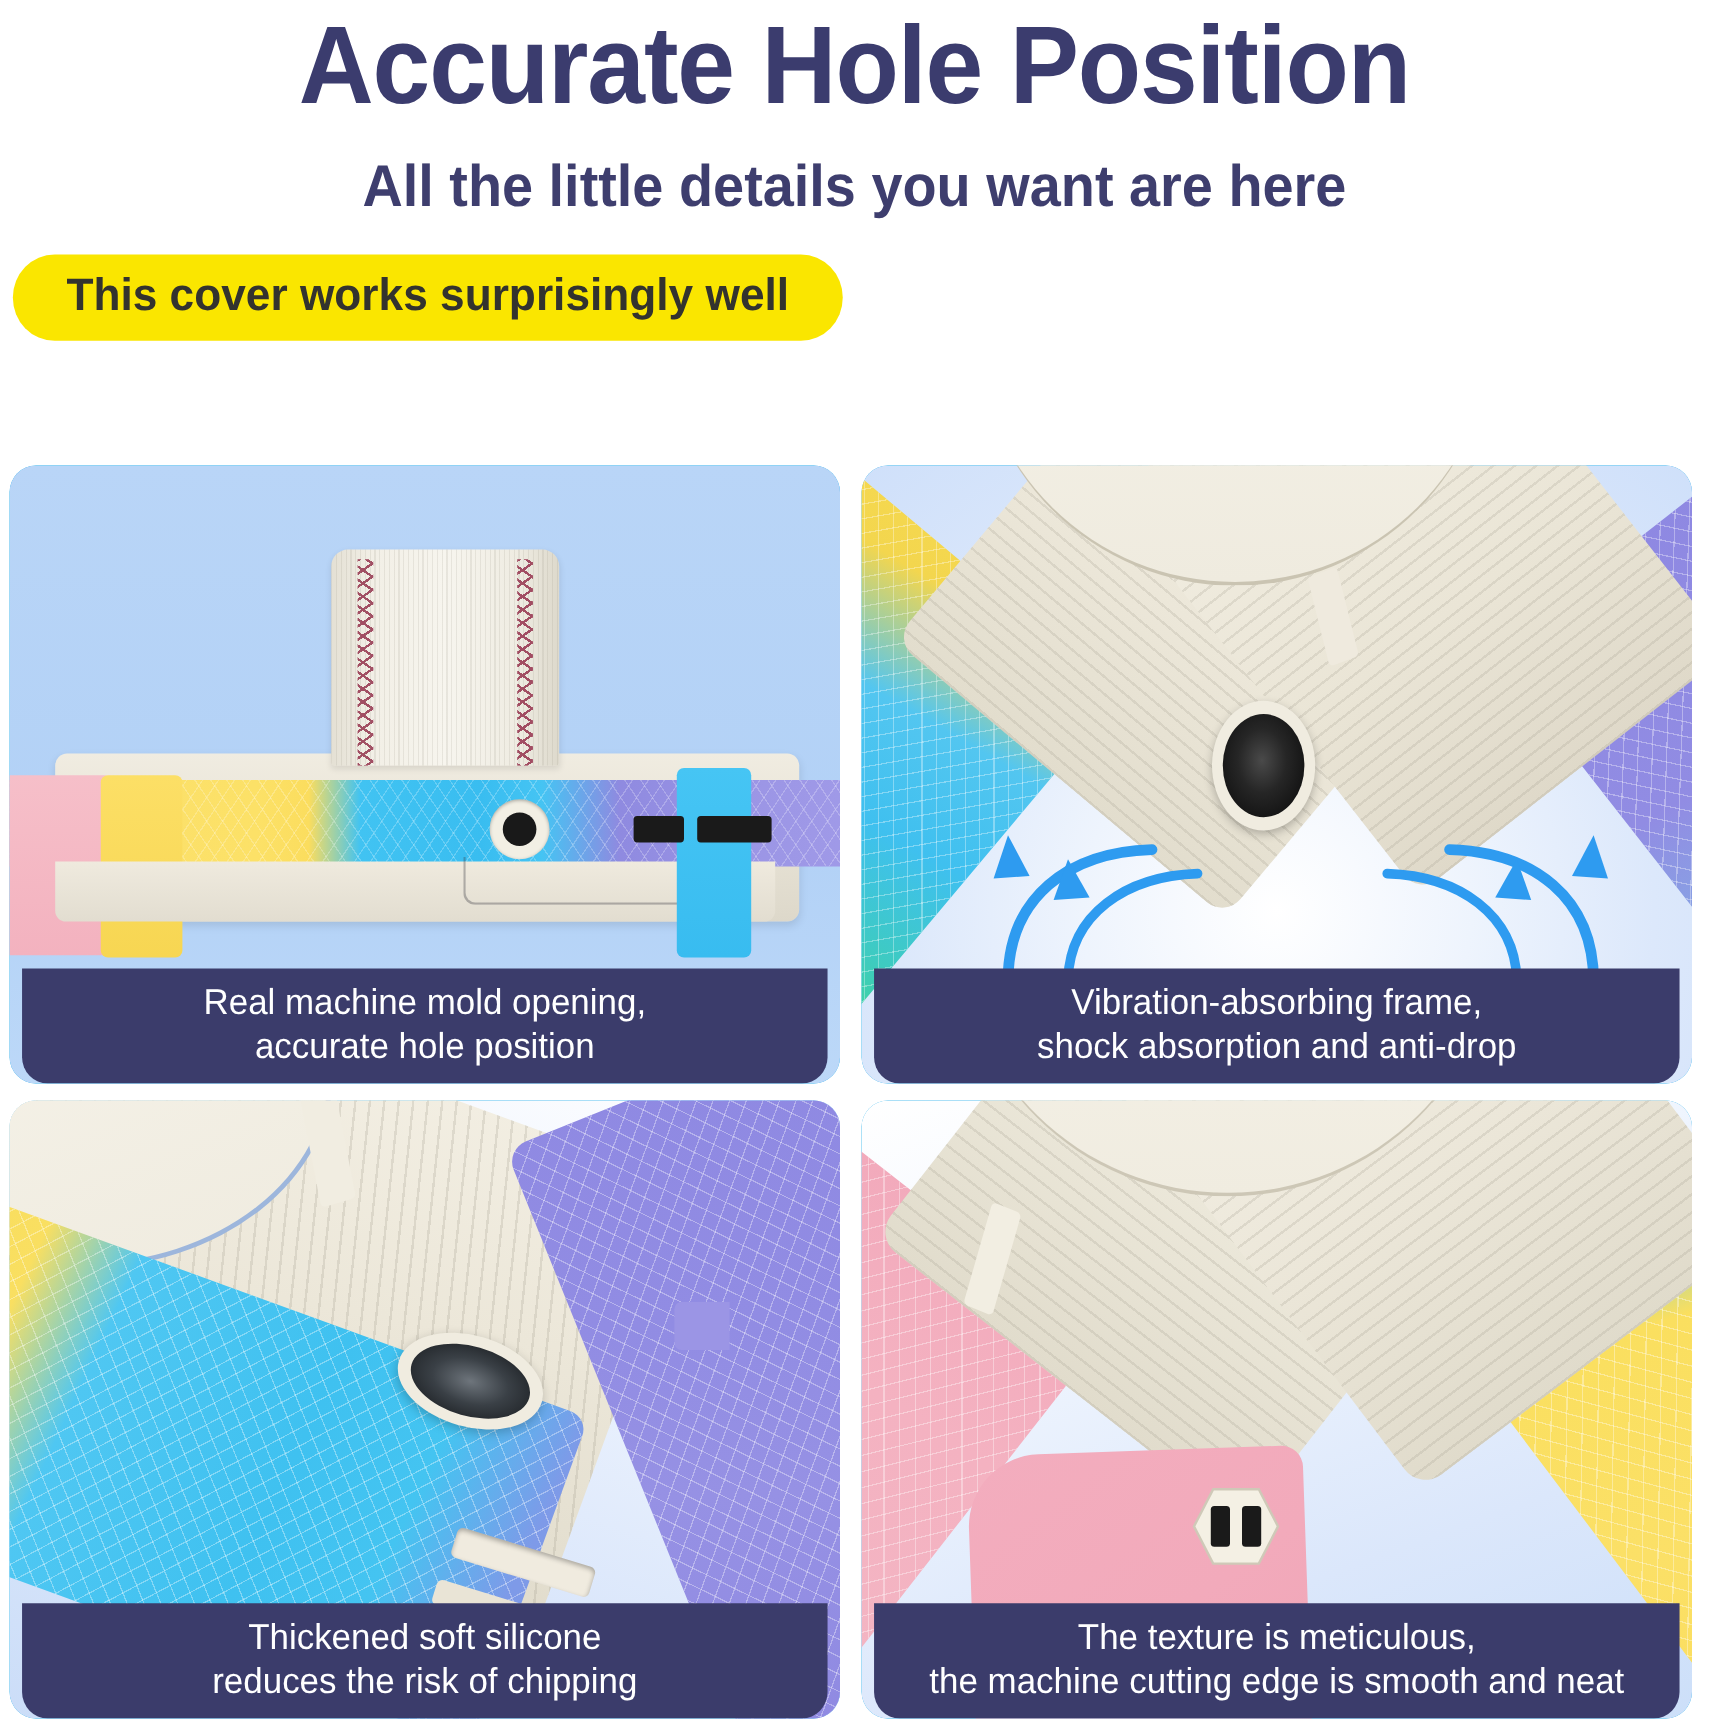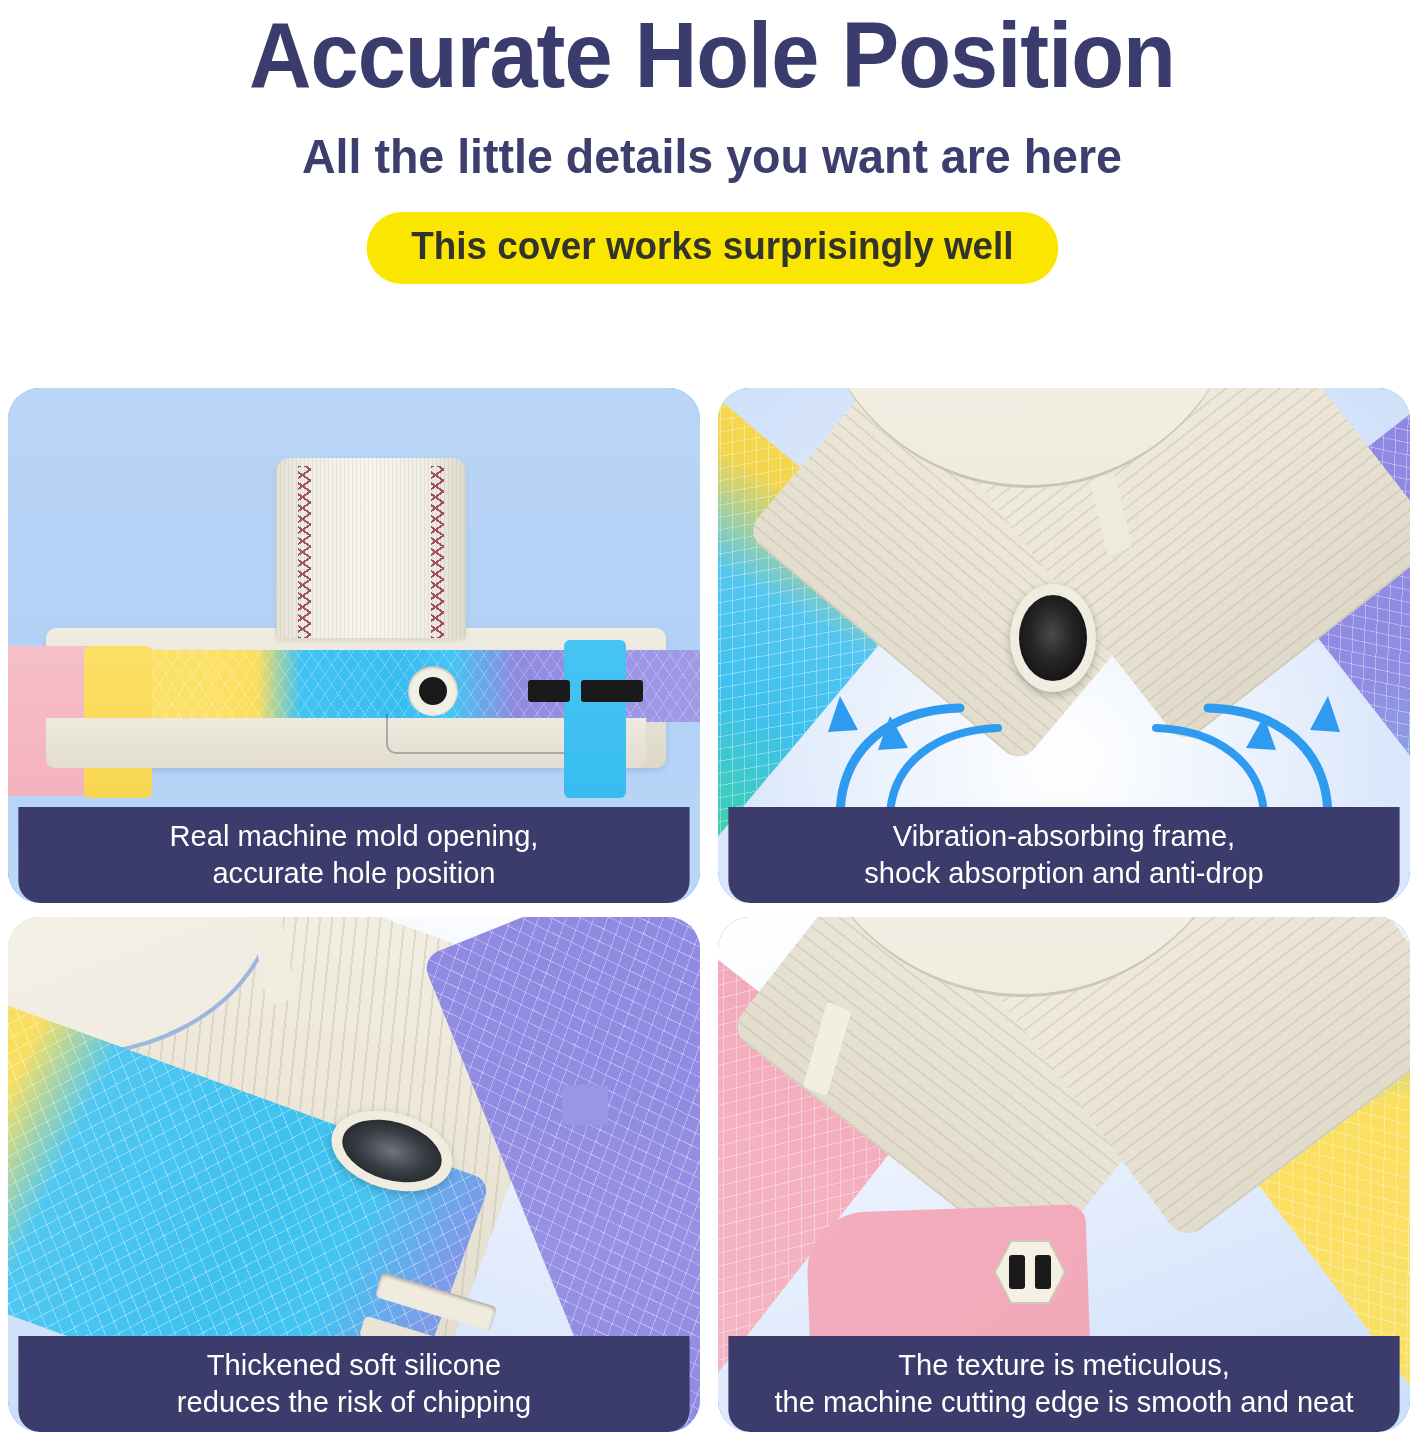--- a/index.html
+++ b/index.html
@@ -28,21 +28,21 @@
   .subtitle {
     font-size:49px;
     font-weight:bold;
     color:#3e3e6e;
     line-height:1.2;
     margin-top:22px;
     transform:scaleX(0.95);
     white-space:nowrap;
   }
 
-  .badge-wrap { margin-top:26px; display:flex; justify-content:center; }
+  .badge-wrap { margin-top:26px; display:flex; justify-content:flex-start; }
 
   .badge {
     background:#fae600;
     border-radius:40px;
     padding:11px 46px 13px 46px;
     font-size:38px;
     font-weight:bold;
     color:#33332e;
     line-height:1.25;
     transform:scaleX(0.97);
@@ -56,21 +56,21 @@
     width:1408px;
     display:grid;
     grid-template-columns:692px 692px;
     grid-template-rows:515px 515px;
     column-gap:18px;
     row-gap:14px;
   }
 
   .panel {
     position:relative;
-    border-radius:32px;
+    border-radius:22px;
     overflow:hidden;
     background:#0ea5e9;
   }
 
   .photo { position:absolute; inset:0; overflow:hidden; }
 
   .caption {
     position:absolute;
     left:0; right:0; bottom:0;
     height:96px;

